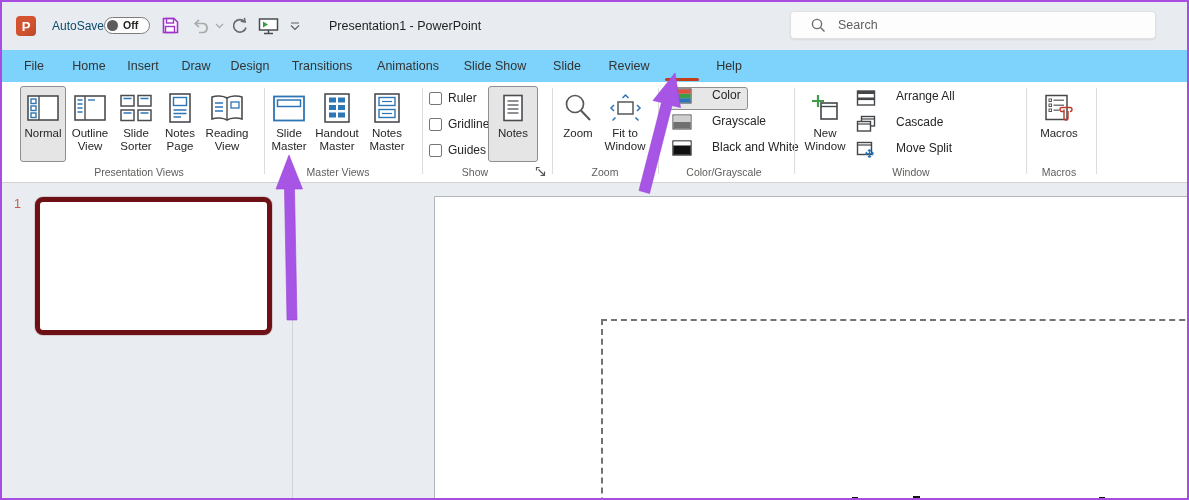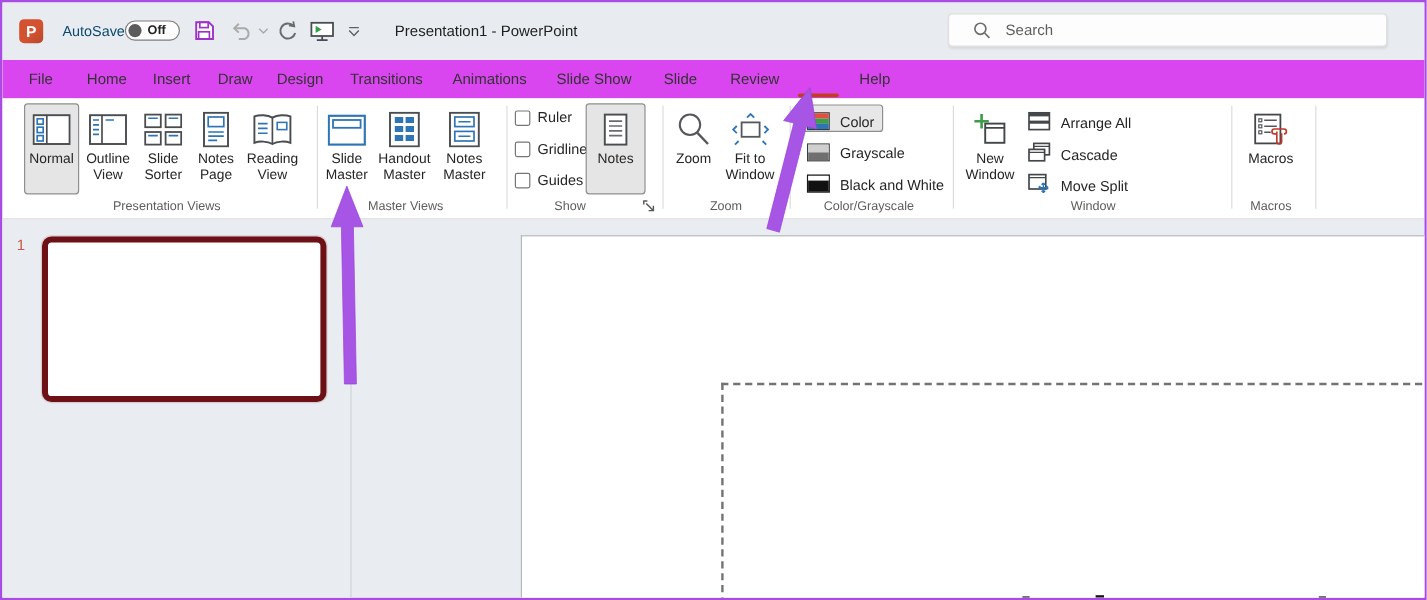--- a/index.html
+++ b/index.html
@@ -11,32 +11,32 @@
     display:flex;align-items:center;justify-content:center;}
   #autosave-label{position:absolute;left:50px;top:17px;font-size:12px;color:#0c4a6e;}
   #autosave-toggle{position:absolute;left:102px;top:15px;width:46px;height:17px;border:1px solid #7c7c7c;border-radius:9px;background:#fdfdfd;box-sizing:border-box;}
   #autosave-knob{position:absolute;left:2px;top:2px;width:11px;height:11px;border-radius:50%;background:#5c5c5c;}
   #autosave-state{position:absolute;left:18px;top:1px;font-size:10.5px;color:#222;font-weight:bold;}
   .qat{position:absolute;top:15px;}
   #window-title{position:absolute;left:327px;top:17px;font-size:12.5px;color:#1f1f1f;}
   #search-box{position:absolute;left:788px;top:9px;width:366px;height:28px;background:#fdfdfd;border:1px solid #e0e0e0;border-radius:4px;box-shadow:0 1px 2px rgba(0,0,0,.08);display:flex;align-items:center;box-sizing:border-box;}
   #search-box .ph{font-size:12.5px;color:#5e5e5e;margin-left:12px;}
   
-  #menubar{position:absolute;left:0;top:48px;width:100%;height:32px;background:#d946ef;}
+  #menubar{position:absolute;left:0;top:48px;width:100%;height:32px;background:#7dd3fc;}
   .tab{position:absolute;top:0;height:32px;line-height:32px;font-size:12.5px;color:#333;transform:translateX(-50%);white-space:nowrap;cursor:default;}
   .tab.active{font-weight:normal;color:#262626;margin-top:36px;}
   #tab-underline{position:absolute;left:663px;top:28px;width:34px;height:3px;background:#c33e1e;border-radius:2px;}
   
   #ribbon{position:absolute;left:0;top:80px;width:100%;height:101px;background:#fff;}
   #ribbon-bottom-line{position:absolute;left:0;top:100px;width:100%;height:1px;background:#d2d2d2;}
   .rbtn{position:absolute;top:4px;height:76px;display:flex;flex-direction:column;align-items:center;box-sizing:border-box;border:1px solid transparent;border-radius:3px;}
   .rbtn .ic{height:38px;display:flex;align-items:center;justify-content:center;margin-top:2px;}
   .rbtn .lbl{font-size:11.5px;line-height:13px;color:#262626;text-align:center;}
   .sel{background:#e5e5e5;border:1px solid #8f8f8f;}
-  .row-btn{position:absolute;display:flex;align-items:flex-end;gap:8px;height:23px;font-size:12px;color:#262626;box-sizing:border-box;border:1px solid transparent;border-radius:3px;padding:0 6px 0 3px;}
+  .row-btn{position:absolute;display:flex;align-items:flex-start;gap:20px;height:23px;font-size:12px;color:#262626;box-sizing:border-box;border:1px solid transparent;border-radius:3px;padding:0 6px 0 3px;}
   .row-btn.sel{background:#e7e7e7;border:1px solid #8f8f8f;}
   .chk{width:13px;height:13px;background:#fff;border:1px solid #767676;border-radius:2px;box-sizing:border-box;}
   .chk-row{position:absolute;display:flex;align-items:center;gap:6px;font-size:12px;color:#262626;}
   .grp-label{position:absolute;top:84px;width:170px;transform:translateX(-50%);font-size:10.5px;color:#5f5d5b;text-align:center;white-space:nowrap;}
   .vsep{position:absolute;top:6px;height:86px;width:1px;background:#dcdcdc;}
   .chev-svg{margin-left:2px;}
   
   #content{position:absolute;left:0;top:181px;width:100%;height:319px;background:#e9edf1;}
   #thumb-panel{position:absolute;left:0;top:0;width:291px;height:100%;background:#e9edf1;border-right:1px solid #cfd4d9;box-sizing:border-box;}
   #slide-number{position:absolute;left:12px;top:14px;font-size:12.5px;color:#c55a49;}

